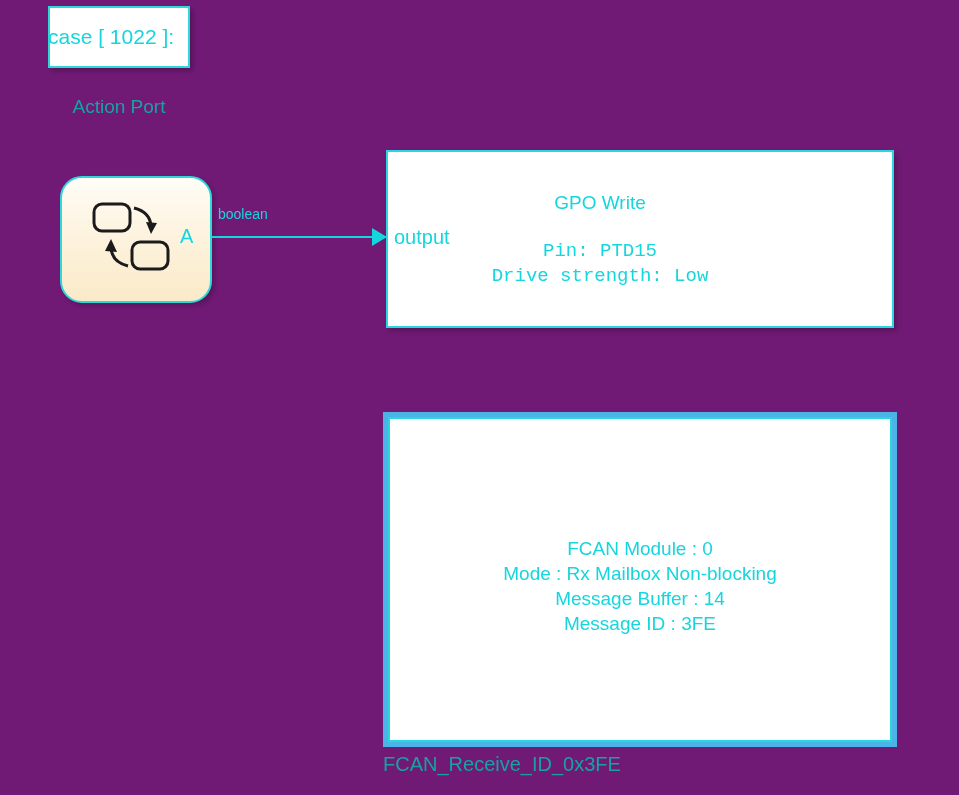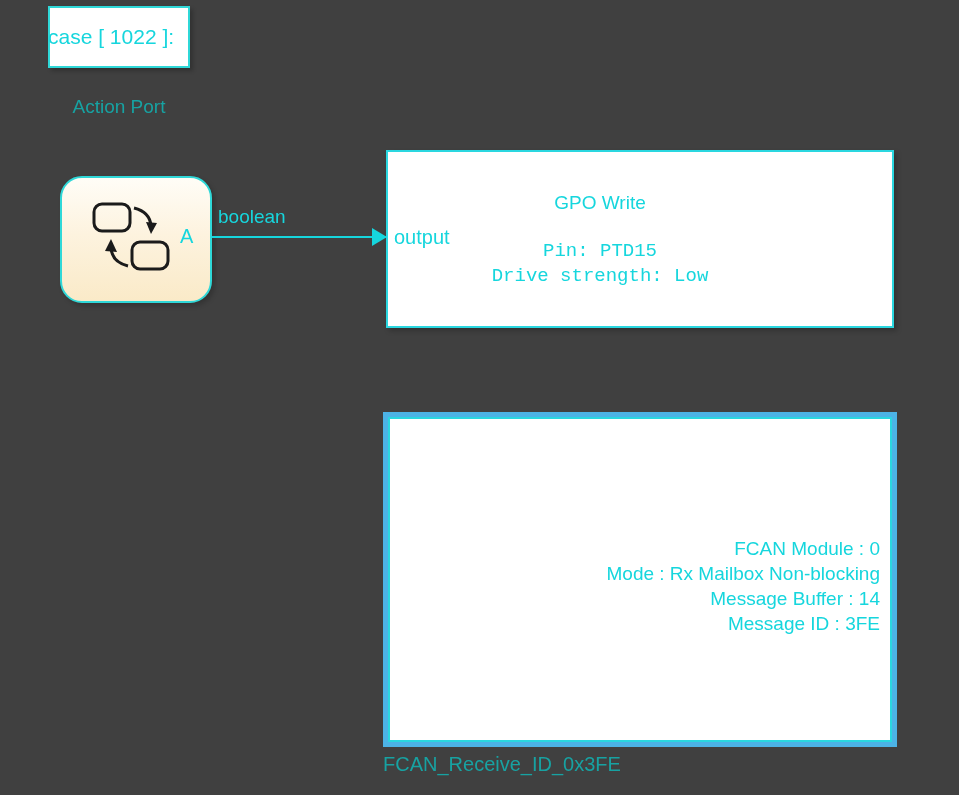--- a/index.html
+++ b/index.html
@@ -7,21 +7,21 @@
     padding: 0;
     background: #ffffff;
   }
   body {
     font-family: "Liberation Sans", sans-serif;
   }
   #canvas {
     position: relative;
     width: 959px;
     height: 795px;
-    background: #404040;
+    background: #701a75;
     overflow: hidden;
   }
 
   
   .blk-text {
     position: absolute;
     color: #16d6dd;
     font-size: 19px;
     line-height: 25px;
     white-space: pre;
@@ -107,21 +107,21 @@
     height: 0;
     border-top: 9px solid transparent;
     border-bottom: 9px solid transparent;
     border-left: 15px solid #16d6dd;
   }
   #signal-type-label {
     position: absolute;
     left: 218px;
     top: 206px;
     color: #16d6dd;
-    font-size: 19px;
+    font-size: 14px;
     white-space: nowrap;
   }
 
   
   #gpo-block {
     position: absolute;
     left: 386px;
     top: 150px;
     width: 508px;
     height: 178px;
@@ -167,21 +167,20 @@
     width: 504px;
     height: 325px;
     background: #ffffff;
     border: 2px solid #2ad7e0;
     box-sizing: border-box;
   }
   #fcan-params {
     left: 400px;
     top: 536px;
     width: 480px;
-    text-align: right;
   }
   #fcan-name {
     position: absolute;
     left: 383px;
     top: 753px;
     width: 514px;
     text-align: left;
     color: #17a2a2;
     font-size: 20px;
     white-space: nowrap;

